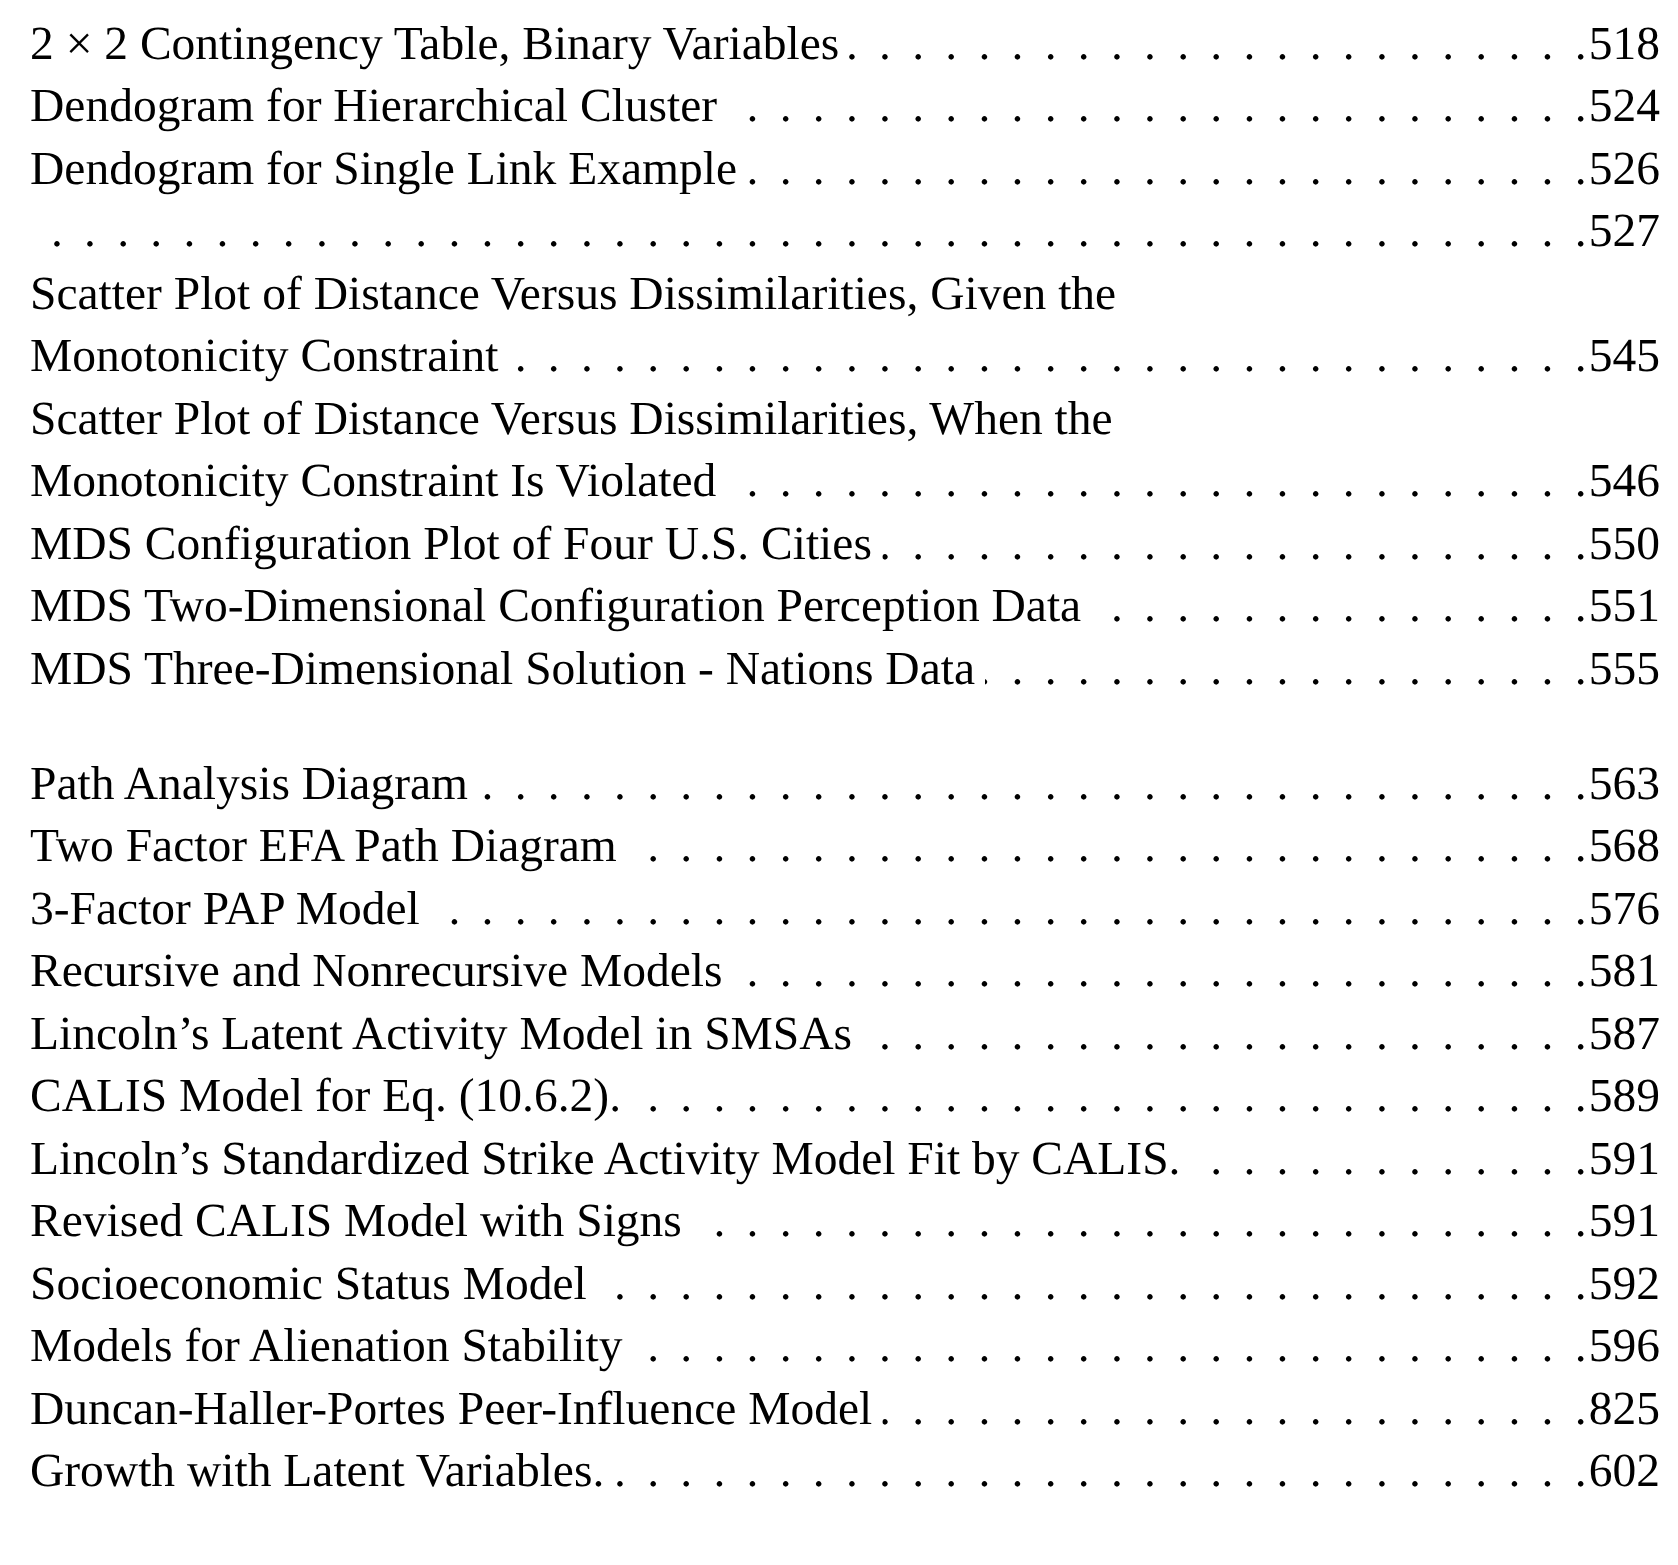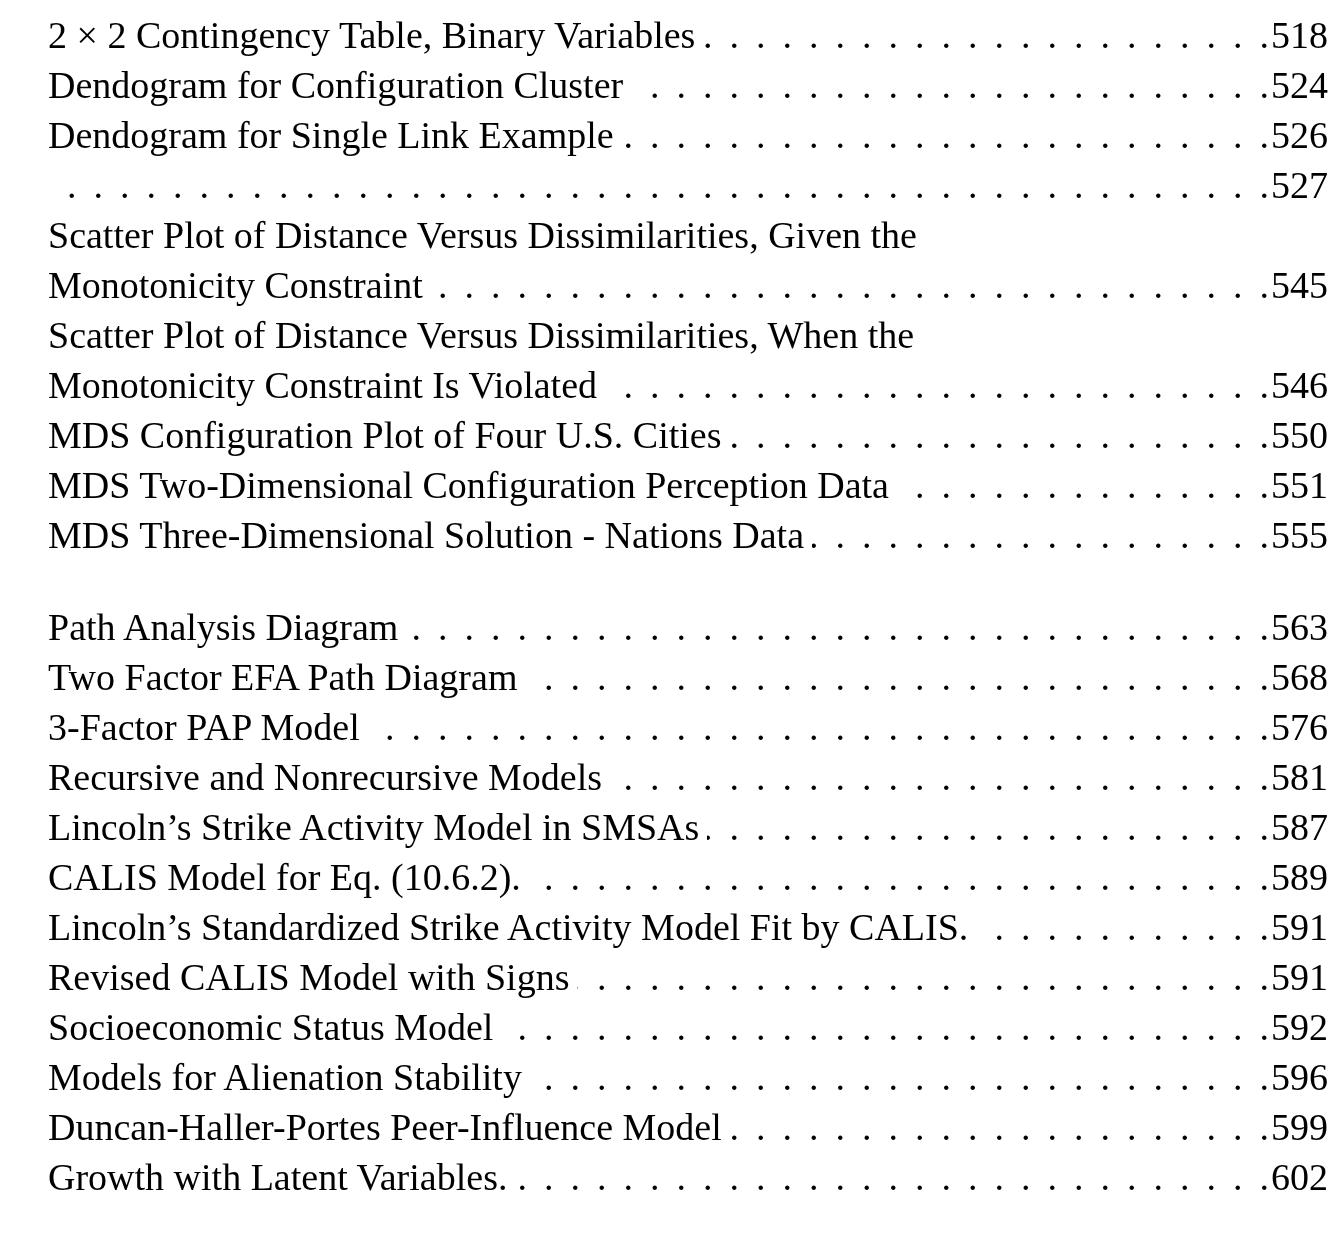--- a/index.html
+++ b/index.html
@@ -9,21 +9,21 @@
   }
   body {
     width: 1342px;
     height: 1252px;
     overflow: hidden;
     font-family: "Liberation Serif", "DejaVu Serif", serif;
     color: #000000;
   }
   .page {
     position: relative;
-    padding: 10px 14px 0 48px;
+    padding: 10px 14px 0 24px;
   }
   .section {
     margin: 0;
   }
   .section + .section {
     margin-top: 42px;
   }
   .entry {
     font-size: 38px;
     line-height: 50px;
@@ -68,21 +68,21 @@
   <div class="section">
     <div class="entry">
       <div class="row">
           <span class="title">2 × 2 Contingency Table, Binary Variables</span>
           <span class="leader"></span>
           <span class="page-num">518</span>
         </div>
     </div>
     <div class="entry">
       <div class="row">
-          <span class="title">Dendogram for Configuration Cluster</span>
+          <span class="title">Dendogram for Hierarchical Cluster</span>
           <span class="leader"></span>
           <span class="page-num">524</span>
         </div>
     </div>
     <div class="entry">
       <div class="row">
           <span class="title">Dendogram for Single Link Example</span>
           <span class="leader"></span>
           <span class="page-num">526</span>
         </div>
@@ -156,21 +156,21 @@
     </div>
     <div class="entry">
       <div class="row">
           <span class="title">Recursive and Nonrecursive Models</span>
           <span class="leader"></span>
           <span class="page-num">581</span>
         </div>
     </div>
     <div class="entry">
       <div class="row">
-          <span class="title">Lincoln’s Strike Activity Model in SMSAs</span>
+          <span class="title">Lincoln’s Latent Activity Model in SMSAs</span>
           <span class="leader"></span>
           <span class="page-num">587</span>
         </div>
     </div>
     <div class="entry">
       <div class="row">
           <span class="title">CALIS Model for Eq. (10.6.2).</span>
           <span class="leader"></span>
           <span class="page-num">589</span>
         </div>
@@ -200,21 +200,21 @@
       <div class="row">
           <span class="title">Models for Alienation Stability</span>
           <span class="leader"></span>
           <span class="page-num">596</span>
         </div>
     </div>
     <div class="entry">
       <div class="row">
           <span class="title">Duncan-Haller-Portes Peer-Influence Model</span>
           <span class="leader"></span>
-          <span class="page-num">599</span>
+          <span class="page-num">825</span>
         </div>
     </div>
     <div class="entry">
       <div class="row">
           <span class="title">Growth with Latent Variables.</span>
           <span class="leader"></span>
           <span class="page-num">602</span>
         </div>
     </div>
   </div>

